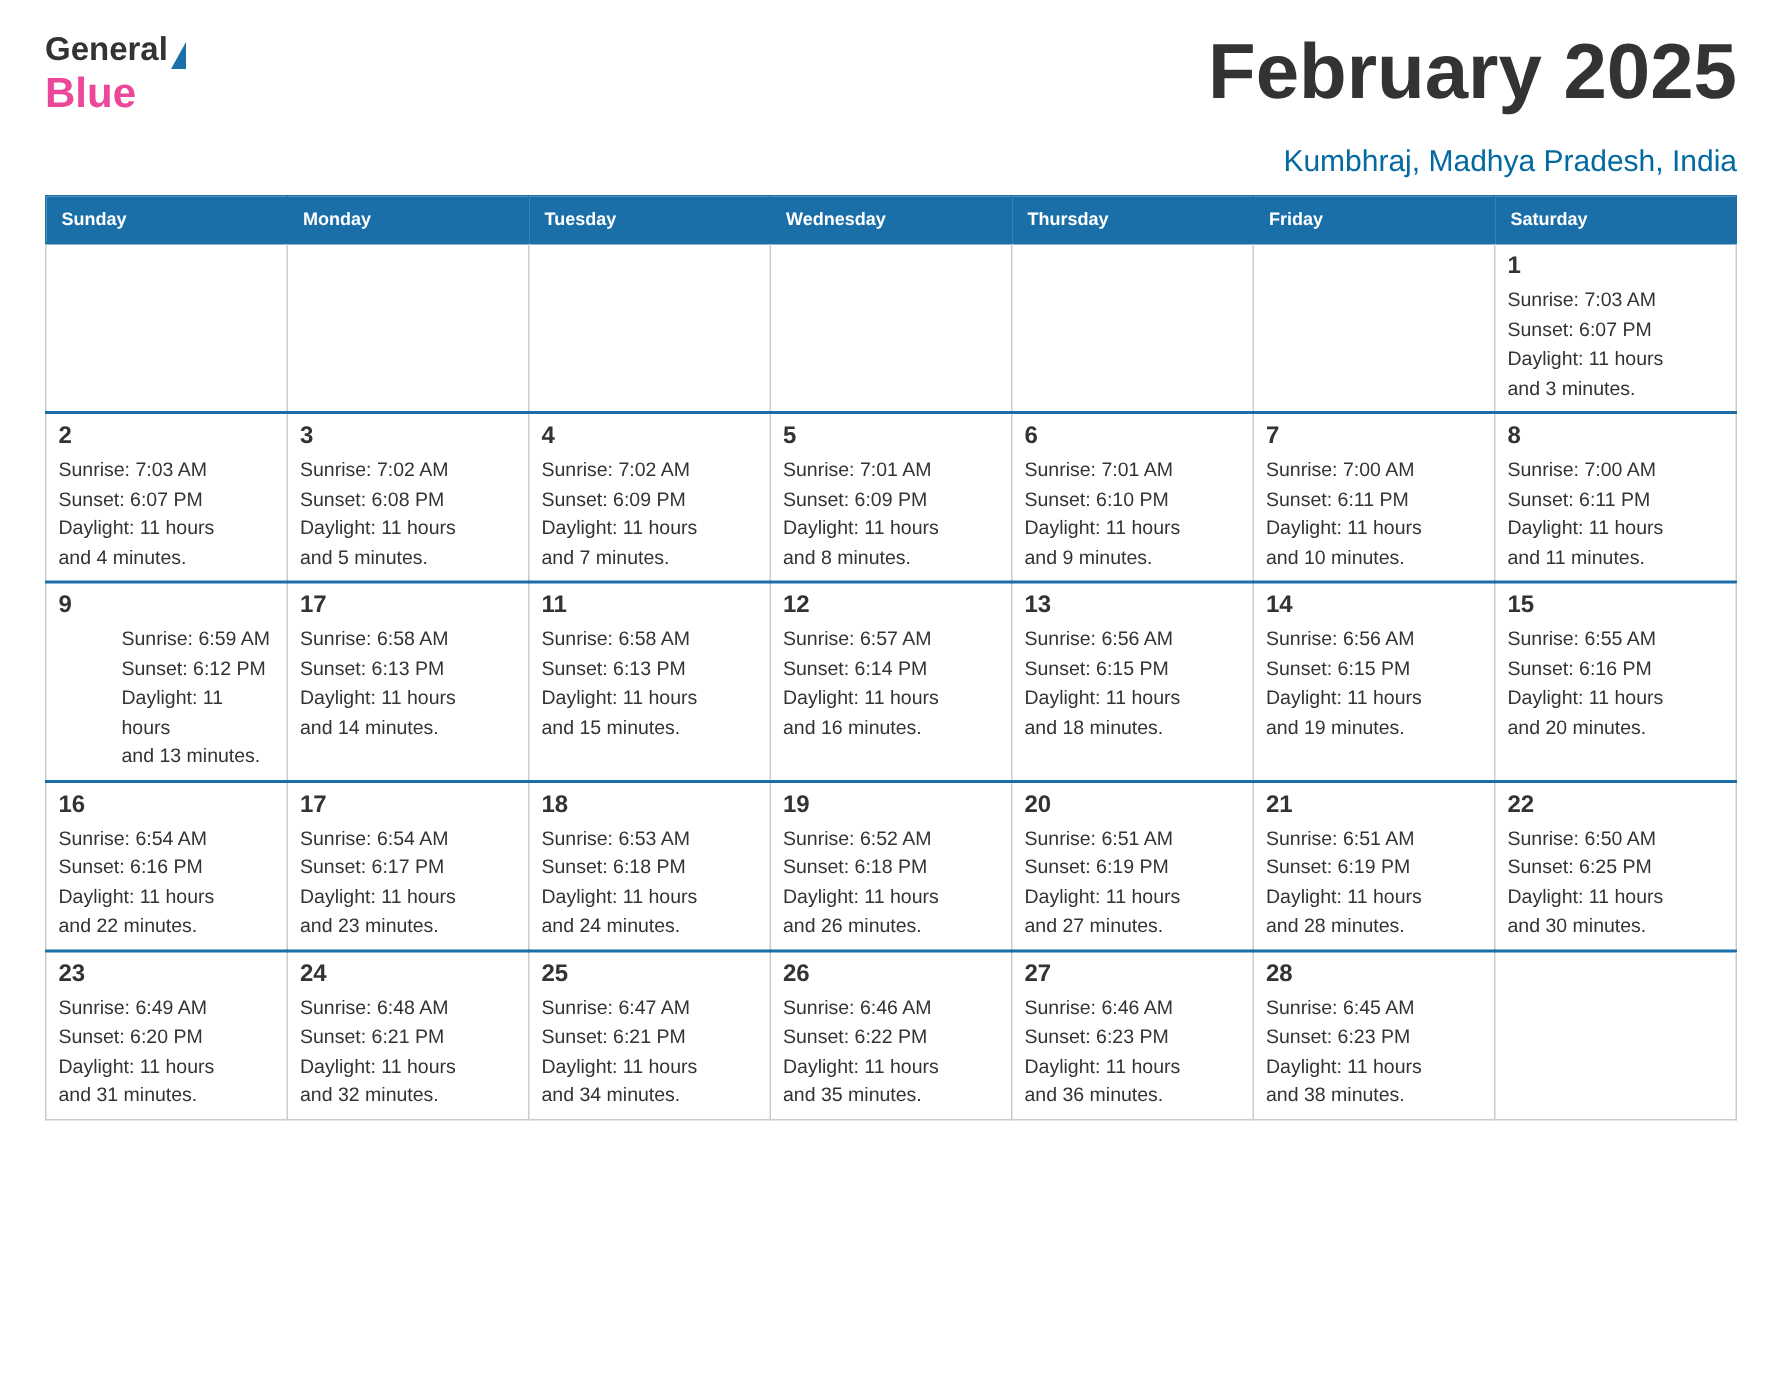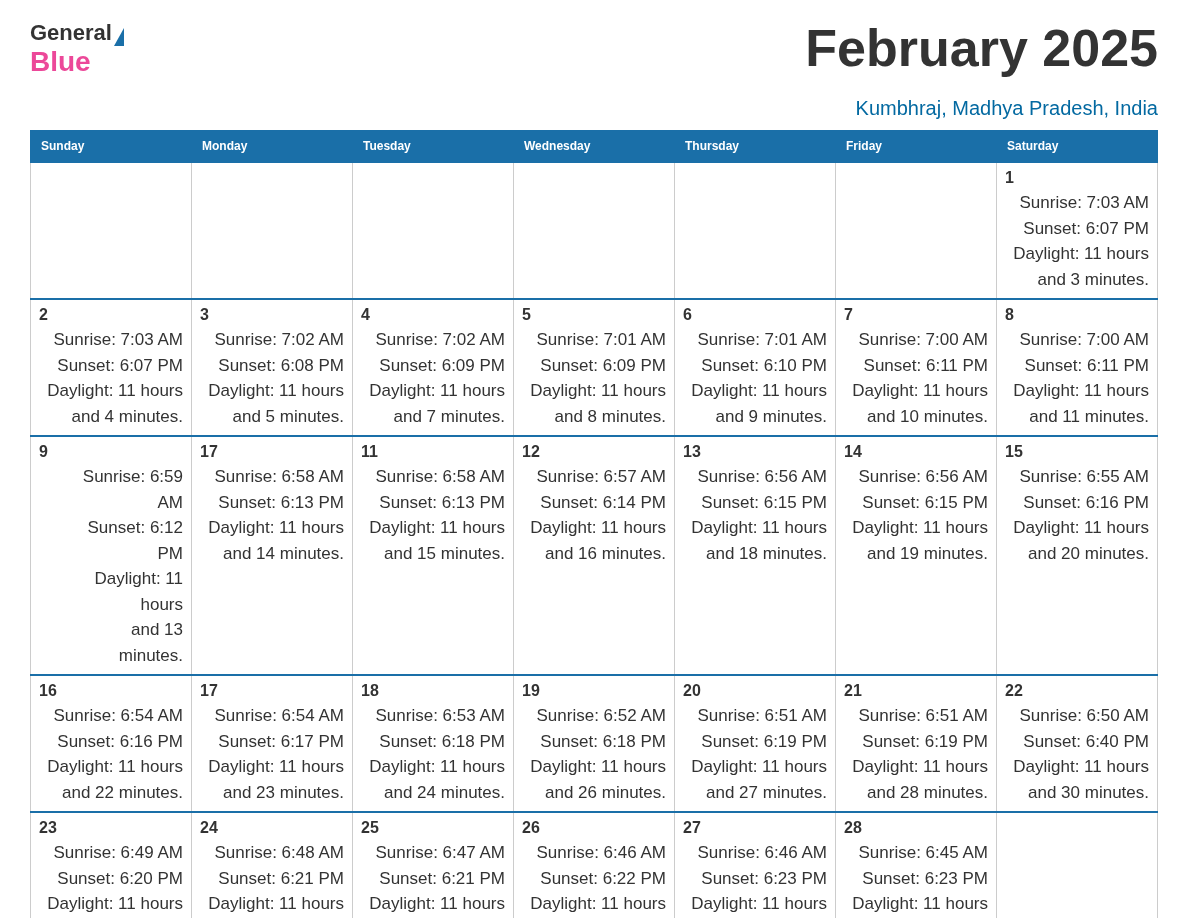--- a/index.html
+++ b/index.html
@@ -81,24 +81,23 @@
     .calendar tbody tr {
       border-top: 2px solid #1a6fa8;
     }
     .day-number {
       font-size: 16px;
       font-weight: bold;
       display: block;
       margin-bottom: 3px;
     }
     .day-info {
-      font-size: 17px;
+      font-size: 13px;
       line-height: 1.5;
       color: #333;
-      text-align: right;
     }
     .empty-cell { background: #fff; }
   </style>
 </head>
 <body>
 
 <div class="header">
   <div class="logo">
     <div class="logo-text">
       <span class="logo-general">General</span>
@@ -281,21 +280,21 @@
         <td>
           <span class="day-number">21</span>
           <div class="day-info" style="white-space: pre-line;">Sunrise: 6:51 AM
 Sunset: 6:19 PM
 Daylight: 11 hours
 and 28 minutes.</div>
         </td>
         <td>
           <span class="day-number">22</span>
           <div class="day-info" style="white-space: pre-line;">Sunrise: 6:50 AM
-Sunset: 6:40 PM
+Sunset: 6:25 PM
 Daylight: 11 hours
 and 30 minutes.</div>
         </td>
       </tr>
       <tr>
         <td>
           <span class="day-number">23</span>
           <div class="day-info" style="white-space: pre-line;">Sunrise: 6:49 AM
 Sunset: 6:20 PM
 Daylight: 11 hours

